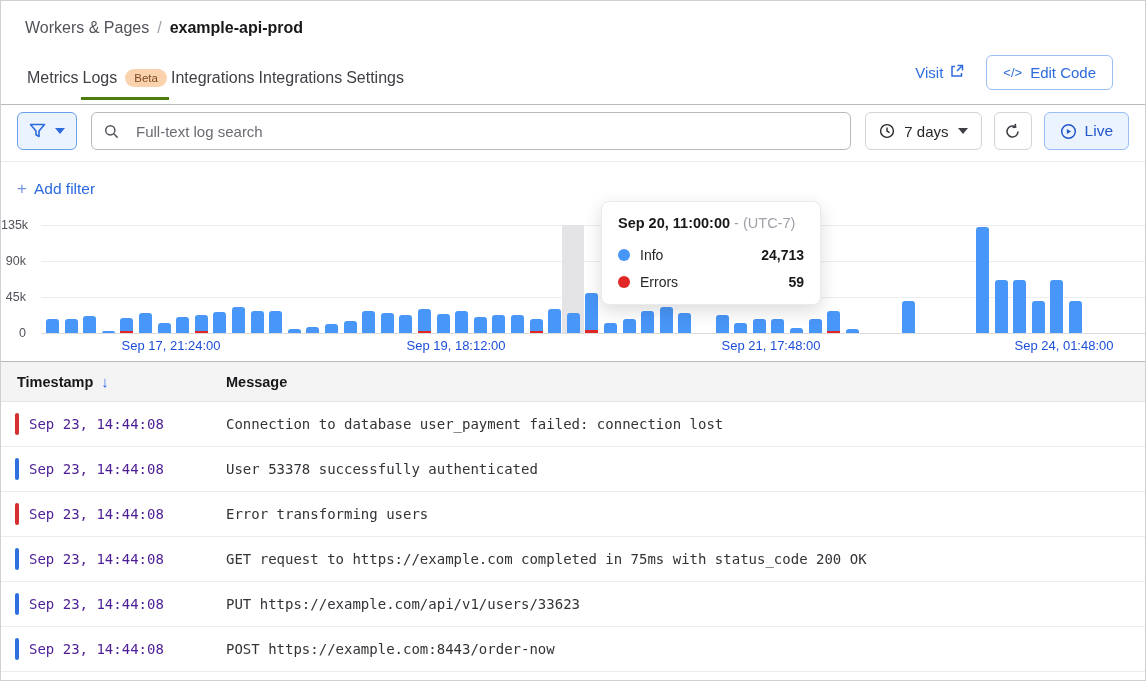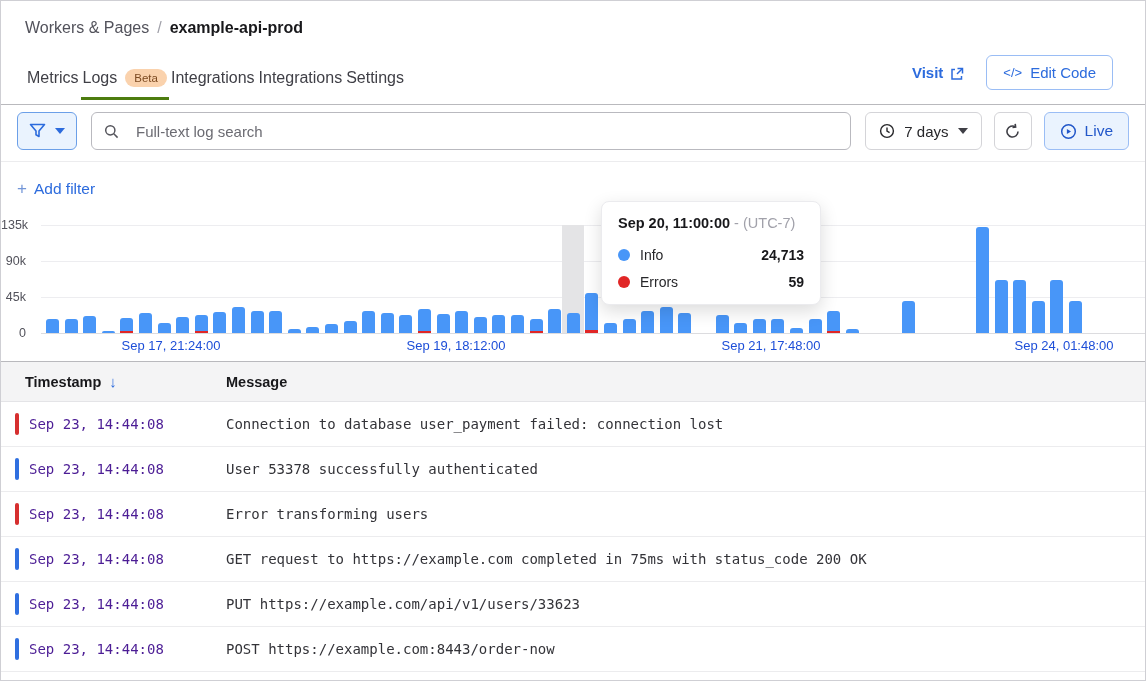--- a/index.html
+++ b/index.html
@@ -14,21 +14,21 @@
   .breadcrumb .sep { color:#a1a1aa; }
   .breadcrumb .current { color:#18181b; font-weight:bold; }
   .tabrow { display:flex; align-items:flex-end; margin-top:18px; }
   .tabs { display:flex; }
   .tab { font-size:16px; color:#3f3f46; padding:6px 2px 13px 2px; cursor:pointer;
          display:flex; align-items:center; gap:8px; position:relative; }
   .tab.active { border-bottom:3px solid #4d7c0f; padding-bottom:10px; }
   .badge { background:#fad2ad; color:#7c4a21; font-size:11.5px; padding:3px 9px;
            border-radius:10px; }
   .header-actions { margin-left:auto; display:flex; align-items:center; gap:22px; padding-bottom:10px; }
-  .visit-link { color:#2c6bdd; font-size:15px; display:flex; gap:7px; align-items:flex-end; cursor:pointer;font-weight:bold; }
+  .visit-link { color:#2c6bdd; font-size:15px; display:flex; gap:7px; align-items:flex-start; cursor:pointer; }
   .btn-outline-blue { display:flex; align-items:center; gap:8px; color:#2c6bdd; font-size:15px;
            border:1px solid #9abdf5; border-radius:6px; padding:8px 16px; background:#fff; cursor:pointer; }
   .header-divider { position:absolute; left:0; right:0; top:103px; border-top:1px solid #b9b9bd; }
 
   
   .toolbar { display:flex; align-items:center; gap:14px; padding:11px 16px; margin-top:1px;
              border-bottom:1px solid #ececee; }
   .filter-btn { display:flex; align-items:center; gap:9px; background:#eaf3fe; border:1px solid #6b9fe8;
              border-radius:6px; padding:8px 11px; height:38px; cursor:pointer; }
   .caret { width:0; height:0; border-left:5px solid transparent; border-right:5px solid transparent;
@@ -70,21 +70,21 @@
   .tooltip-title { font-size:14.5px; font-weight:bold; color:#18181b; }
   .tooltip-title .tz { color:#a1a1aa; font-weight:normal; }
   .tooltip-row { display:flex; align-items:center; margin-top:11px; font-size:14px; }
   .dot { width:12px; height:12px; border-radius:50%; margin-right:10px; flex:none; }
   .tooltip-row .val { margin-left:auto; font-weight:bold; color:#18181b; }
 
   
   .logtable { border-top:1px solid #b9b9bd; }
   .thead { display:flex; align-items:center; height:40px; background:#f4f4f5;
            border-bottom:1px solid #e4e4e7; font-size:14.5px; font-weight:bold; color:#18181b; }
-  .th-ts { width:225px; padding-left:24px; display:flex; align-items:center; gap:8px; }
+  .th-ts { width:225px; padding-left:16px; display:flex; align-items:center; gap:8px; }
   .sort-arrow { color:#2c6bdd; font-weight:normal; font-size:15px; }
   .trow { display:flex; align-items:center; height:45px; border-bottom:1px solid #ececee;
            font-family:"DejaVu Sans Mono", monospace; font-size:14px; cursor:pointer; }
   .marker { width:4px; height:22px; border-radius:2px; margin-left:14px; margin-right:10px; flex:none; }
   .marker.error { background:#d62f2f; }
   .marker.info  { background:#2f6fe0; }
   .cell-ts { width:197px; color:#4c1d95; flex:none; }
   .cell-msg { color:#333338; white-space:nowrap; }
 </style>
 </head>

